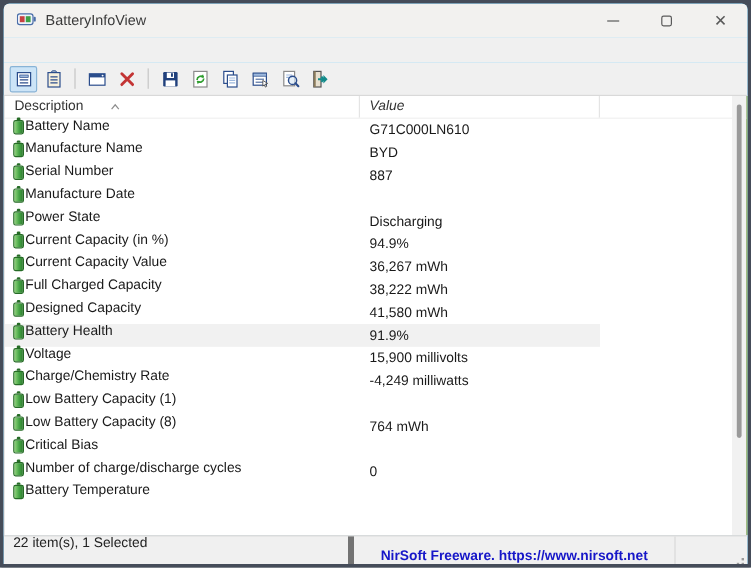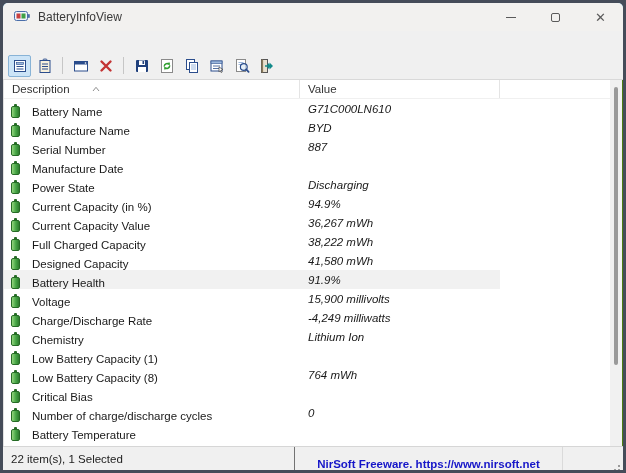--- a/index.html
+++ b/index.html
@@ -65,26 +65,26 @@
     border-right: 1px solid #4d7c0f;
   }
   .list-header {
     height: 19px; display: flex; align-items: center;
     font-size: 11.5px; color: #333;
     border-bottom: 1px solid #f0f0f0;
     background: #fff;
   }
   .hdr-cell { height: 100%; display: flex; align-items: center; border-right: 1px solid #e4e4e4; }
   .hdr-desc { width: 296px; padding-left: 8px; gap: 22px; }
-  .hdr-value { width: 200px; padding-left: 8px; }
+  .hdr-value { width: 200px; padding-left: 8px; font-style: italic; }
   .sort-icon { display: inline-block; }
   .list-body { font-size: 11.5px; color: #191919; }
   .row { height: 19px; display: flex; align-items: center; }
-  .cell-desc { width: 296px; height: 100%; display: flex; align-items: flex-end; gap: 12px; padding-left: 7px; }
-  .cell-value { width: 200px; height: 100%; display: flex; align-items: center; padding-left: 8px; font-style: italic; }
+  .cell-desc { width: 296px; height: 100%; display: flex; align-items: flex-start; gap: 1px; padding-left: 7px; }
+  .cell-value { width: 200px; height: 100%; display: flex; align-items: center; padding-left: 8px; }
   .row.selected .cell-desc, .row.selected .cell-value { background: #f1f1f1; }
   .batt-icon {
     width: 9px; height: 12px; flex: 0 0 9px;
     border: 1px solid #256b25; border-radius: 2px;
     background: linear-gradient(90deg, #93d57d 0%, #46a546 55%, #2e7d2e 100%);
     position: relative; margin-top: 1px;
   }
   .batt-icon::before {
     content: ""; position: absolute; top: -3px; left: 2px;
     width: 3px; height: 2px; background: #256b25; border-radius: 1px 1px 0 0;
@@ -100,21 +100,21 @@
   }
   
   .statusbar {
     height: 24px; flex: 0 0 24px;
     background: #f0f0f0;
     border-top: 1px solid #d6d6d6;
     display: flex; align-items: center;
     font-size: 11.5px;
     position: relative;
   }
-  .sb-left { width: 292px; padding-left: 8px; border-right: 1px solid #737373; height: 100%; display: flex; align-items: center; color: #222; }
+  .sb-left { width: 292px; padding-left: 8px; border-right: 5px solid #737373; height: 100%; display: flex; color: #222; }
   .sb-mid { width: 268px; border-right: 1px solid #dadada; height: 100%; display: flex; align-items: flex-end; justify-content: center; }
   .sb-link { color: #1616c8; font-weight: bold; }
   .sb-grip {
     position: absolute; right: 3px; bottom: 3px; width: 2px; height: 2px;
     background: #9a9a9a;
     box-shadow: -4px 4px 0 #9a9a9a, 0 4px 0 #9a9a9a, -8px 8px 0 #9a9a9a, -4px 8px 0 #9a9a9a, 0 8px 0 #9a9a9a;
   }
 </style>
 </head>
 <body>
@@ -346,33 +346,24 @@
             <span class="batt-icon"></span>
             <span>Voltage</span>
           </div>
           <div class="cell-value">
             <span>15,900 millivolts</span>
           </div>
         </div>
         <div class="row">
           <div class="cell-desc">
             <span class="batt-icon"></span>
-            <span>Charge/Discharge Rate</span>
+            <span>Charge/Chemistry Rate</span>
           </div>
           <div class="cell-value">
             <span>-4,249 milliwatts</span>
-          </div>
-        </div>
-        <div class="row">
-          <div class="cell-desc">
-            <span class="batt-icon"></span>
-            <span>Chemistry</span>
-          </div>
-          <div class="cell-value">
-            <span>Lithium Ion</span>
           </div>
         </div>
         <div class="row">
           <div class="cell-desc">
             <span class="batt-icon"></span>
             <span>Low Battery Capacity (1)</span>
           </div>
           <div class="cell-value">
             <span></span>
           </div>

